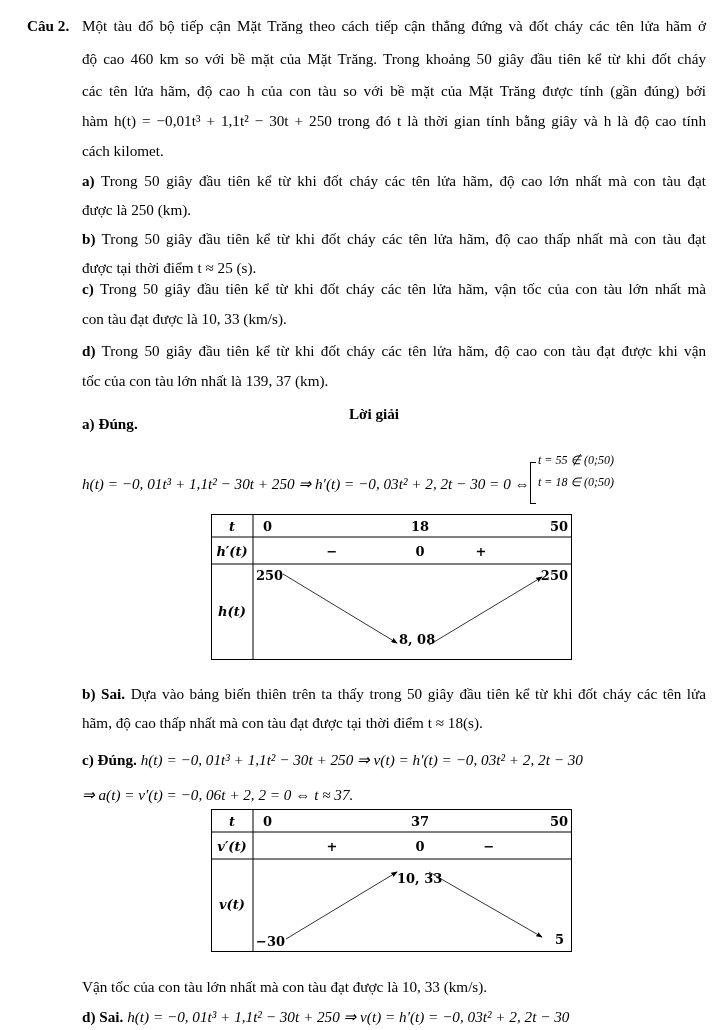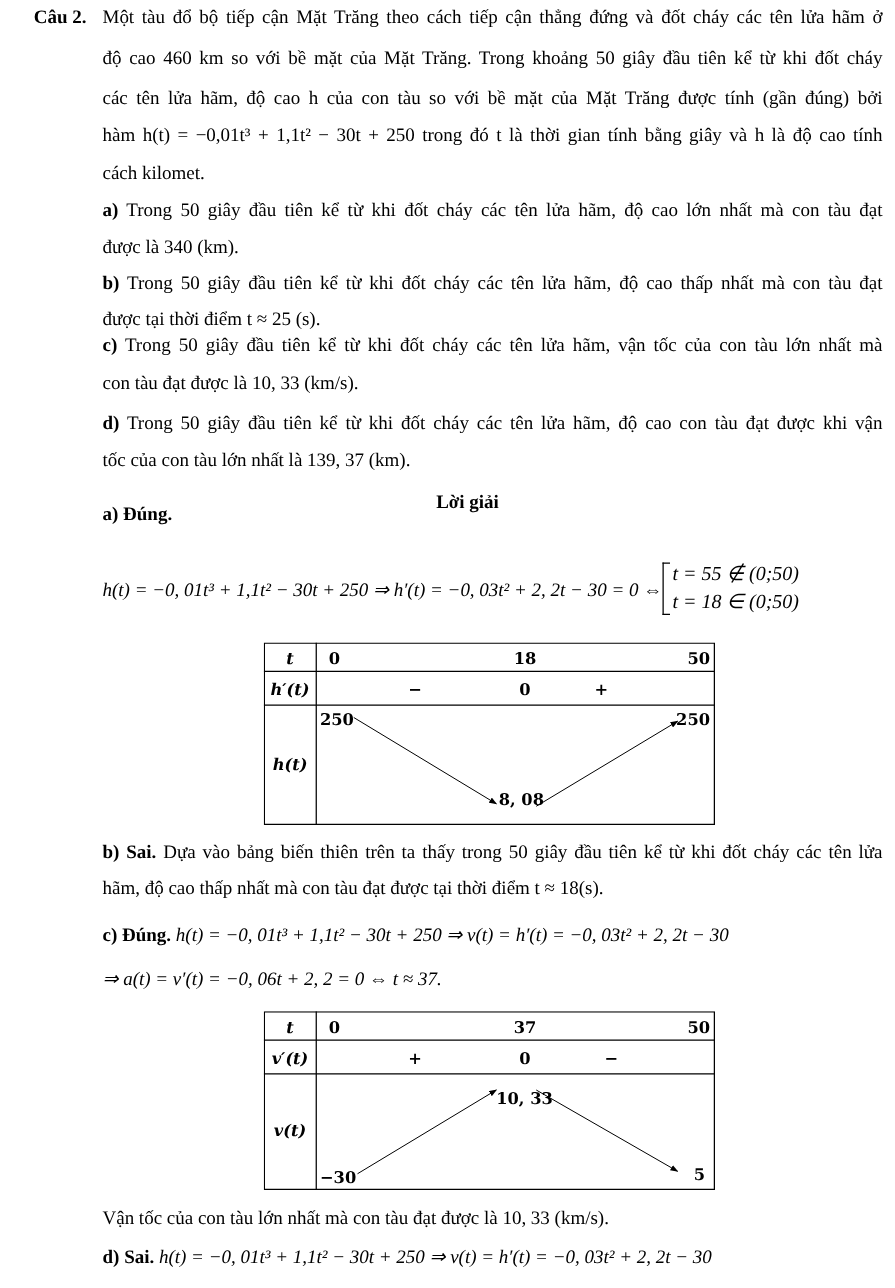--- a/index.html
+++ b/index.html
@@ -1,47 +1,47 @@
 <!DOCTYPE html>
 <html><head>
 <meta charset="utf-8">
 <style>
   html, body { margin: 0; padding: 0; background: #ffffff; }
   body {
     width: 716px; height: 1030px; overflow: hidden; position: relative;
     font-family: "Liberation Serif", serif; color: #000; font-size: 15.2px;
   }
-  .abs { position: absolute; white-space: nowrap; }
+  .abs { position: absolute; white-space: nowrap; margin-top: 12px; }
   .label { left: 27px; font-weight: bold; }
   .ln { left: 82px; }
   .b { font-weight: bold; }
   .m { font-family: "Liberation Serif", serif; font-style: italic; }
   .center { left: 16px; width: 716px; text-align: center; }
   .justify-line { text-align: justify; text-align-last: justify; width: 624px; }
   .bracket {
     display: inline-block; border-left: 1.3px solid #000; border-top: 1.3px solid #000; border-bottom: 1.3px solid #000;
     width: 5px; height: 40px; vertical-align: middle;
   }
-  .sys { position: absolute; left: 538px; top: 449px; line-height: 22px; font-size: 16px; }
+  .sys { position: absolute; left: 538px; top: 449px; line-height: 22px; font-size: 12px; }
   .tbl { position: absolute; }
   .tbl svg { display: block; }
   .tbl text { font-family: "DejaVu Serif", serif; font-weight: bold; font-size: 13px; }
 </style>
 </head>
 <body>
 
 <div class="abs label" style="top:5px;">Câu 2.</div>
 <div class="abs ln justify-line" style="top:5px;">Một tàu đổ bộ tiếp cận Mặt Trăng theo cách tiếp cận thẳng đứng và đốt cháy các tên lửa hãm ở</div>
 <div class="abs ln justify-line" style="top:38px;">độ cao  460 km so với bề mặt của Mặt Trăng. Trong khoảng  50  giây đầu tiên kể từ khi đốt cháy</div>
 <div class="abs ln justify-line" style="top:70px;">các tên lửa hãm, độ cao  h  của con tàu so với bề mặt của Mặt Trăng được tính (gần đúng) bởi</div>
 <div class="abs ln justify-line" style="top:100px;">hàm  h(t) = −0,01t³ + 1,1t² − 30t + 250  trong đó  t  là thời gian tính bằng giây và  h  là độ cao tính</div>
 <div class="abs ln" style="top:130px;">cách kilomet.</div>
 
 <div class="abs ln justify-line" style="top:160px;"><span class="b">a)</span> <span>Trong  50  giây đầu tiên kể từ khi đốt cháy các tên lửa hãm, độ cao lớn nhất mà con tàu đạt</span></div>
-<div class="abs ln" style="top:189px;">được là  340 (km).</div>
+<div class="abs ln" style="top:189px;">được là  250 (km).</div>
 
 <div class="abs ln justify-line" style="top:218px;"><span class="b">b)</span> <span>Trong  50  giây đầu tiên kể từ khi đốt cháy các tên lửa hãm, độ cao thấp nhất mà con tàu đạt</span></div>
 <div class="abs ln" style="top:247px;">được tại thời điểm  t ≈ 25 (s).</div>
 
 <div class="abs ln justify-line" style="top:268px;"><span class="b">c)</span> <span>Trong  50  giây đầu tiên kể từ khi đốt cháy các tên lửa hãm, vận tốc của con tàu lớn nhất mà</span></div>
 <div class="abs ln" style="top:298px;">con tàu đạt được là  10, 33 (km/s).</div>
 
 <div class="abs ln justify-line" style="top:330px;"><span class="b">d)</span> <span>Trong  50  giây đầu tiên kể từ khi đốt cháy các tên lửa hãm, độ cao con tàu đạt được khi vận</span></div>
 <div class="abs ln" style="top:360px;">tốc của con tàu lớn nhất là  139, 37  (km).</div>
 

